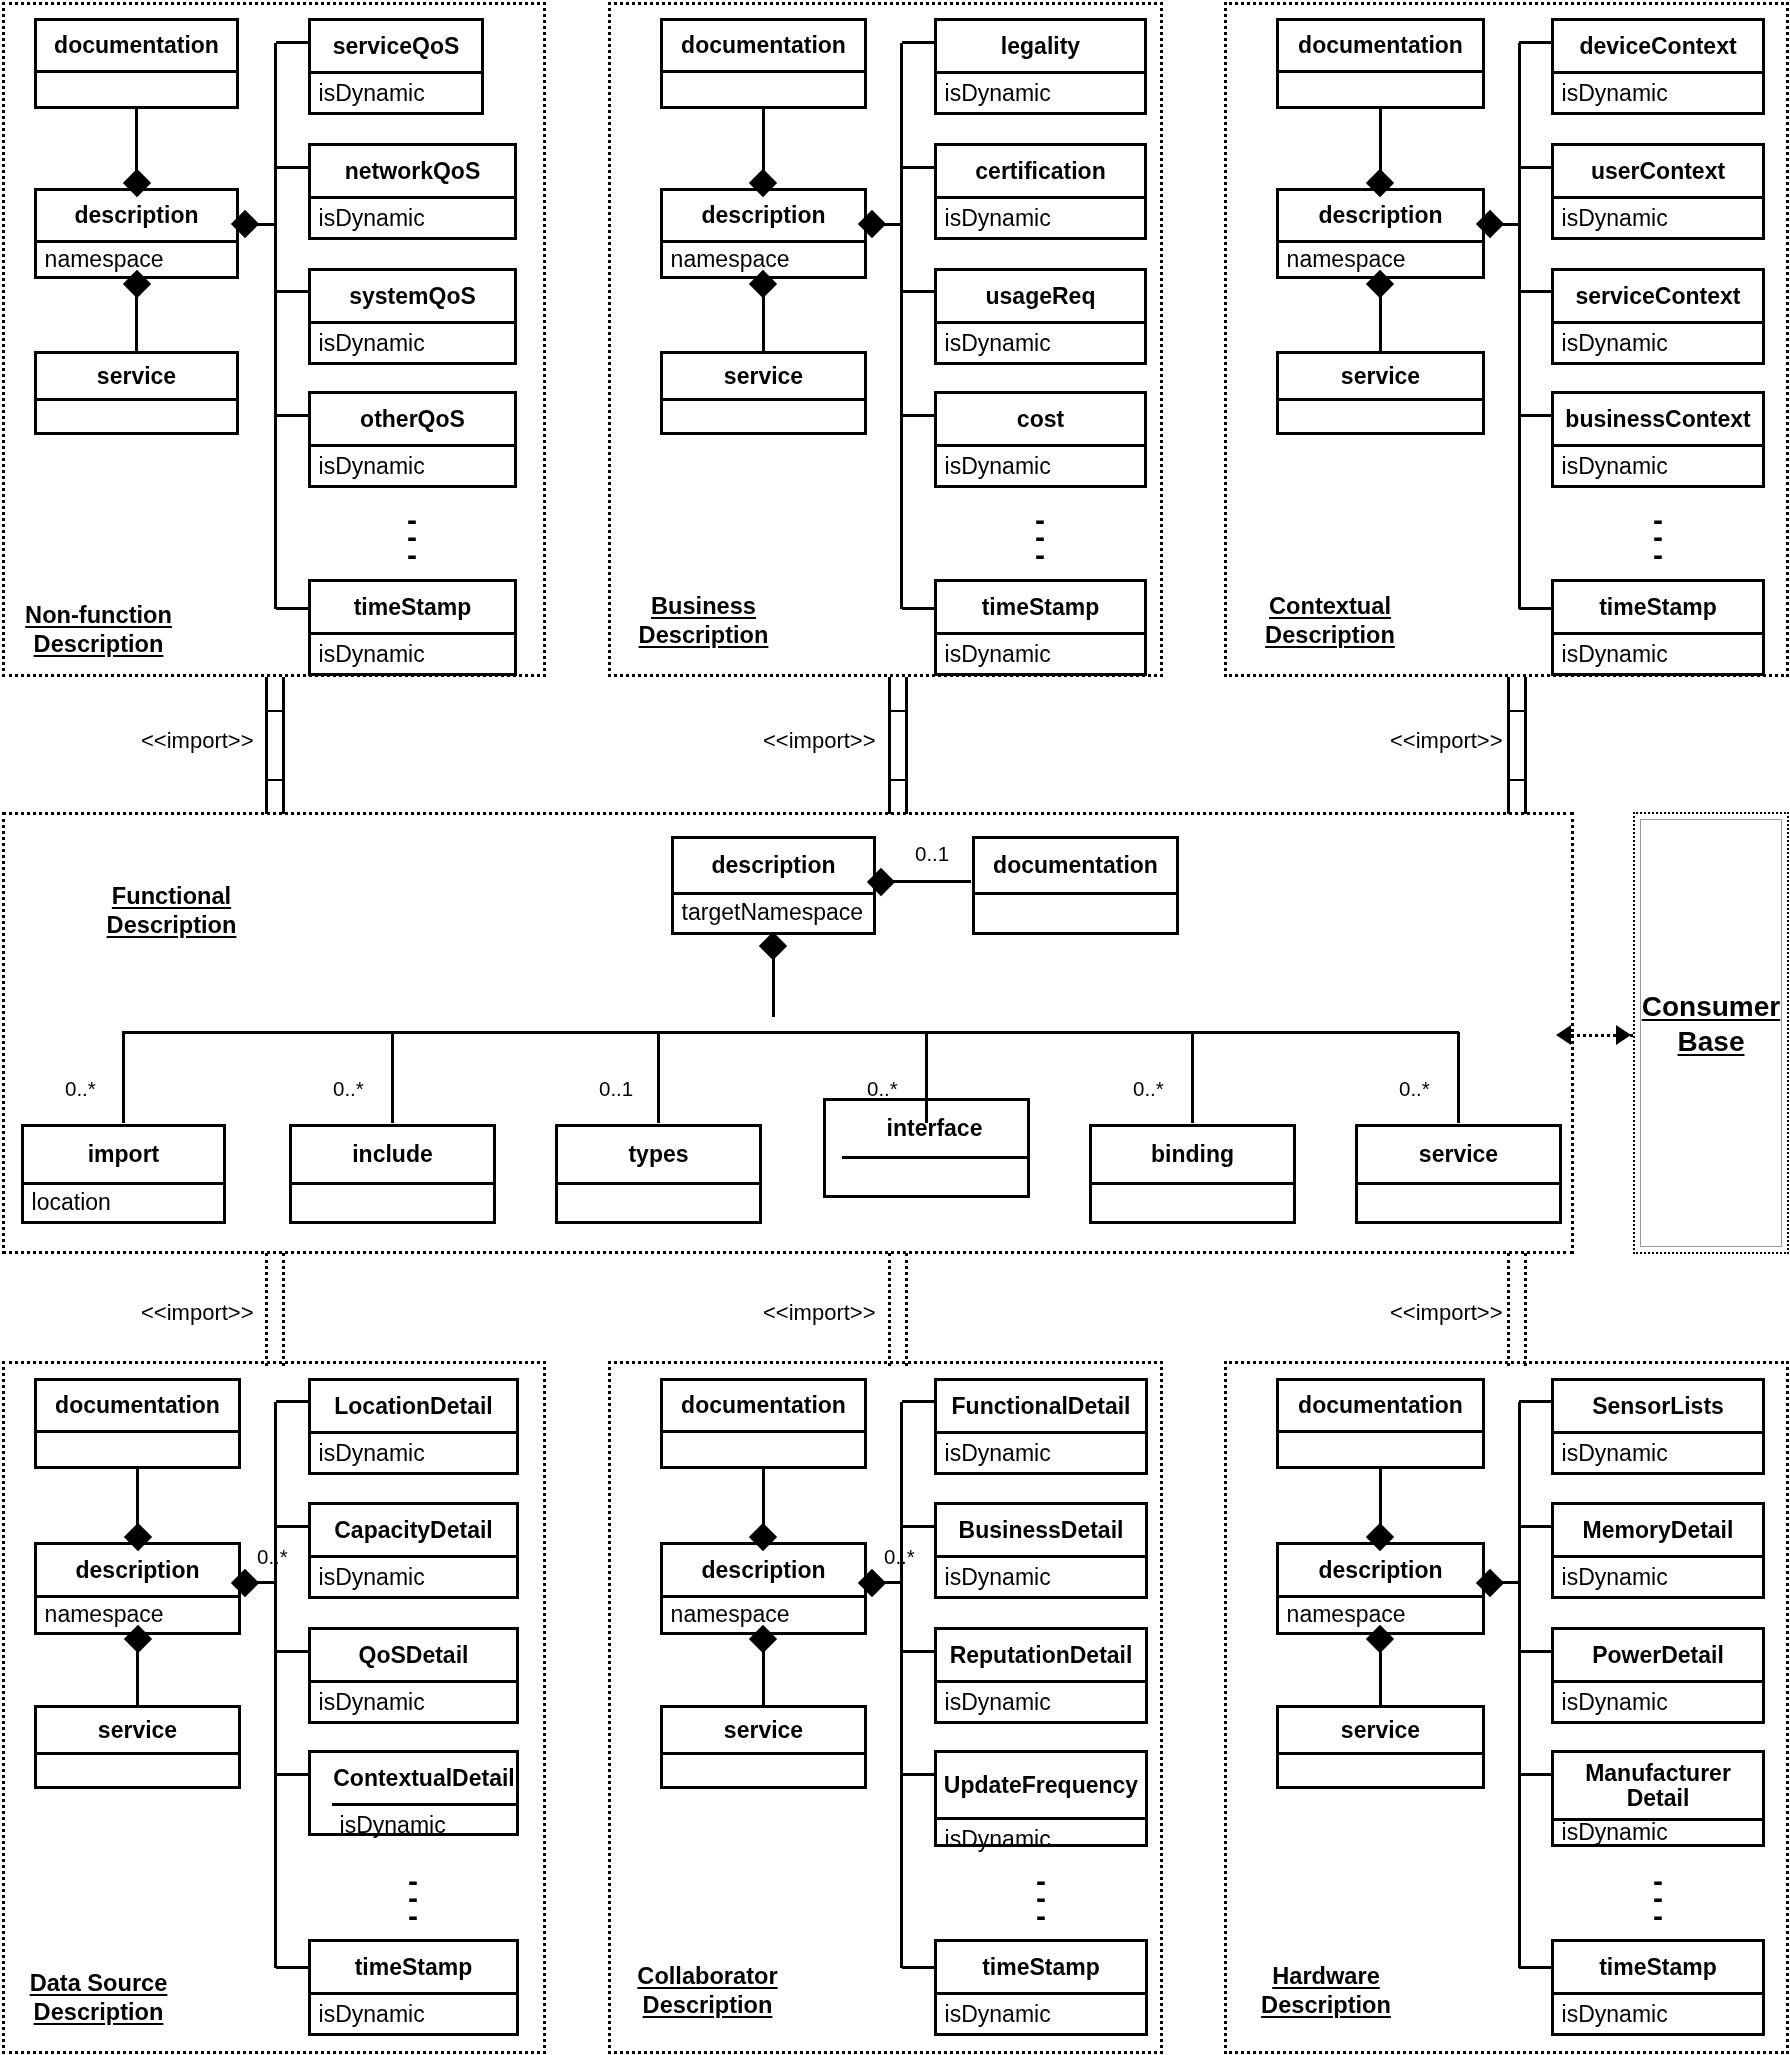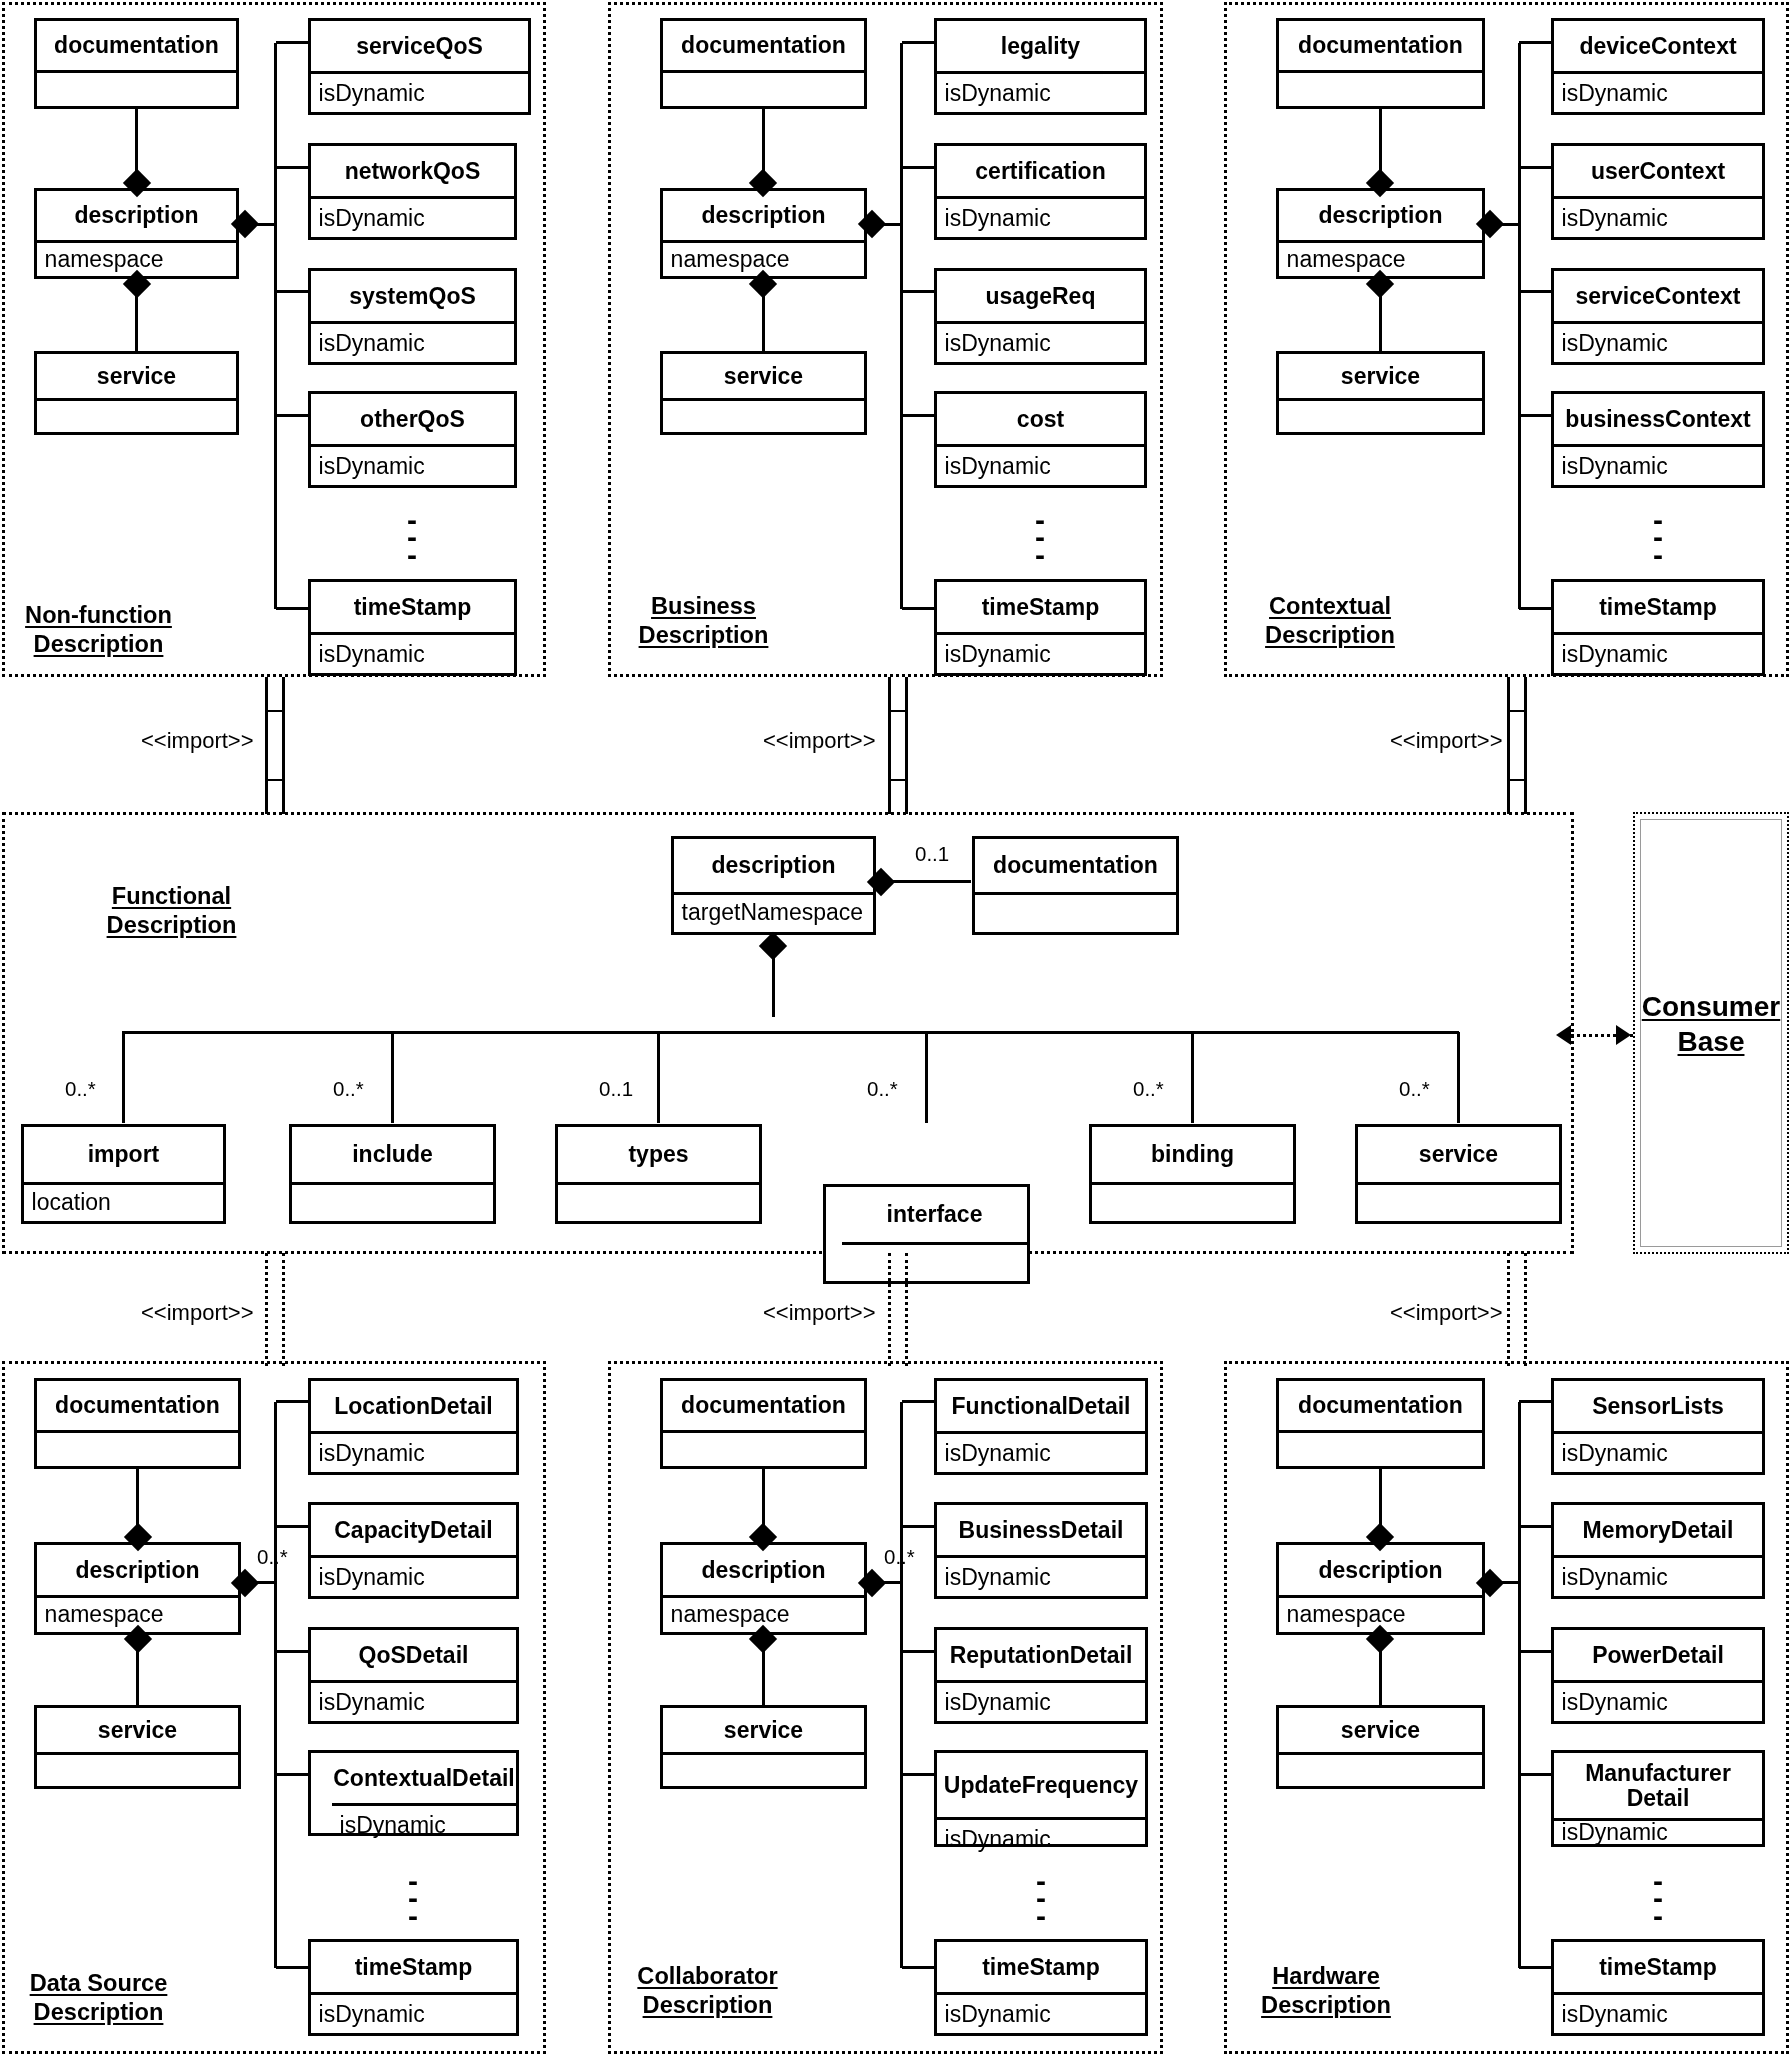--- a/index.html
+++ b/index.html
@@ -70,21 +70,21 @@
     <div class="cls" style="left: 34px; top: 351px; width: 205px; height: 84px;">
       <div class="nm" style="height: 44px;">service</div>
       <div class="attrs" style="height: 32px;">
         <span></span>
       </div>
     </div>
     <div class="ln lnv" style="left: 135px; top: 109px; height: 78px;"></div>
     <div class="dia" style="left: 127px; top: 173px;"></div>
     <div class="ln lnv" style="left: 135px; top: 279px; height: 72px;"></div>
     <div class="dia" style="left: 127px; top: 274px;"></div>
-    <div class="cls thin" style="left: 308px; top: 18px; width: 223px; height: 97px;">
+    <div class="cls thin" style="left: 308px; top: 18px; width: 176px; height: 97px;">
       <div class="nm" style="height: 50px;">serviceQoS</div>
       <div class="attrs" style="height: 41px;">
         <span>isDynamic</span>
       </div>
     </div>
     <div class="cls thin" style="left: 308px; top: 143px; width: 209px; height: 97px;">
       <div class="nm" style="height: 50px;">networkQoS</div>
       <div class="attrs" style="height: 41px;">
         <span>isDynamic</span>
       </div>
@@ -470,21 +470,21 @@
     <div class="ln lnv" style="left: 391px; top: 1032px; height: 91px;"></div>
     <div class="mult" style="left: 333px; top: 1077px;">0..*</div>
     <div class="cls" style="left: 555px; top: 1124px; width: 207px; height: 100px;">
       <div class="nm" style="height: 55px;">types</div>
       <div class="attrs" style="height: 38px;">
         <span></span>
       </div>
     </div>
     <div class="ln lnv" style="left: 657px; top: 1032px; height: 91px;"></div>
     <div class="mult" style="left: 599px; top: 1077px;">0..1</div>
-    <div class="cls" style="left: 823px; top: 1184px; width: 207px; height: 100px; padding-left: 16px;">
+    <div class="cls" style="left: 823px; top: 1098px; width: 207px; height: 100px; padding-left: 16px;">
       <div class="nm" style="height: 55px;">interface</div>
       <div class="attrs" style="height: 38px;">
         <span></span>
       </div>
     </div>
     <div class="ln lnv" style="left: 925px; top: 1032px; height: 91px;"></div>
     <div class="mult" style="left: 867px; top: 1077px;">0..*</div>
     <div class="cls" style="left: 1089px; top: 1124px; width: 207px; height: 100px;">
       <div class="nm" style="height: 55px;">binding</div>
       <div class="attrs" style="height: 38px;">

